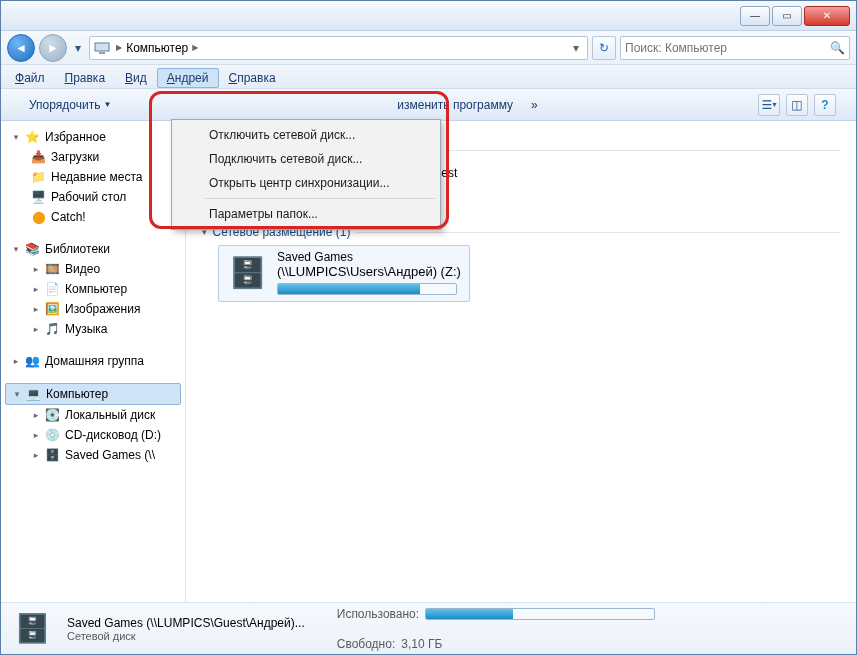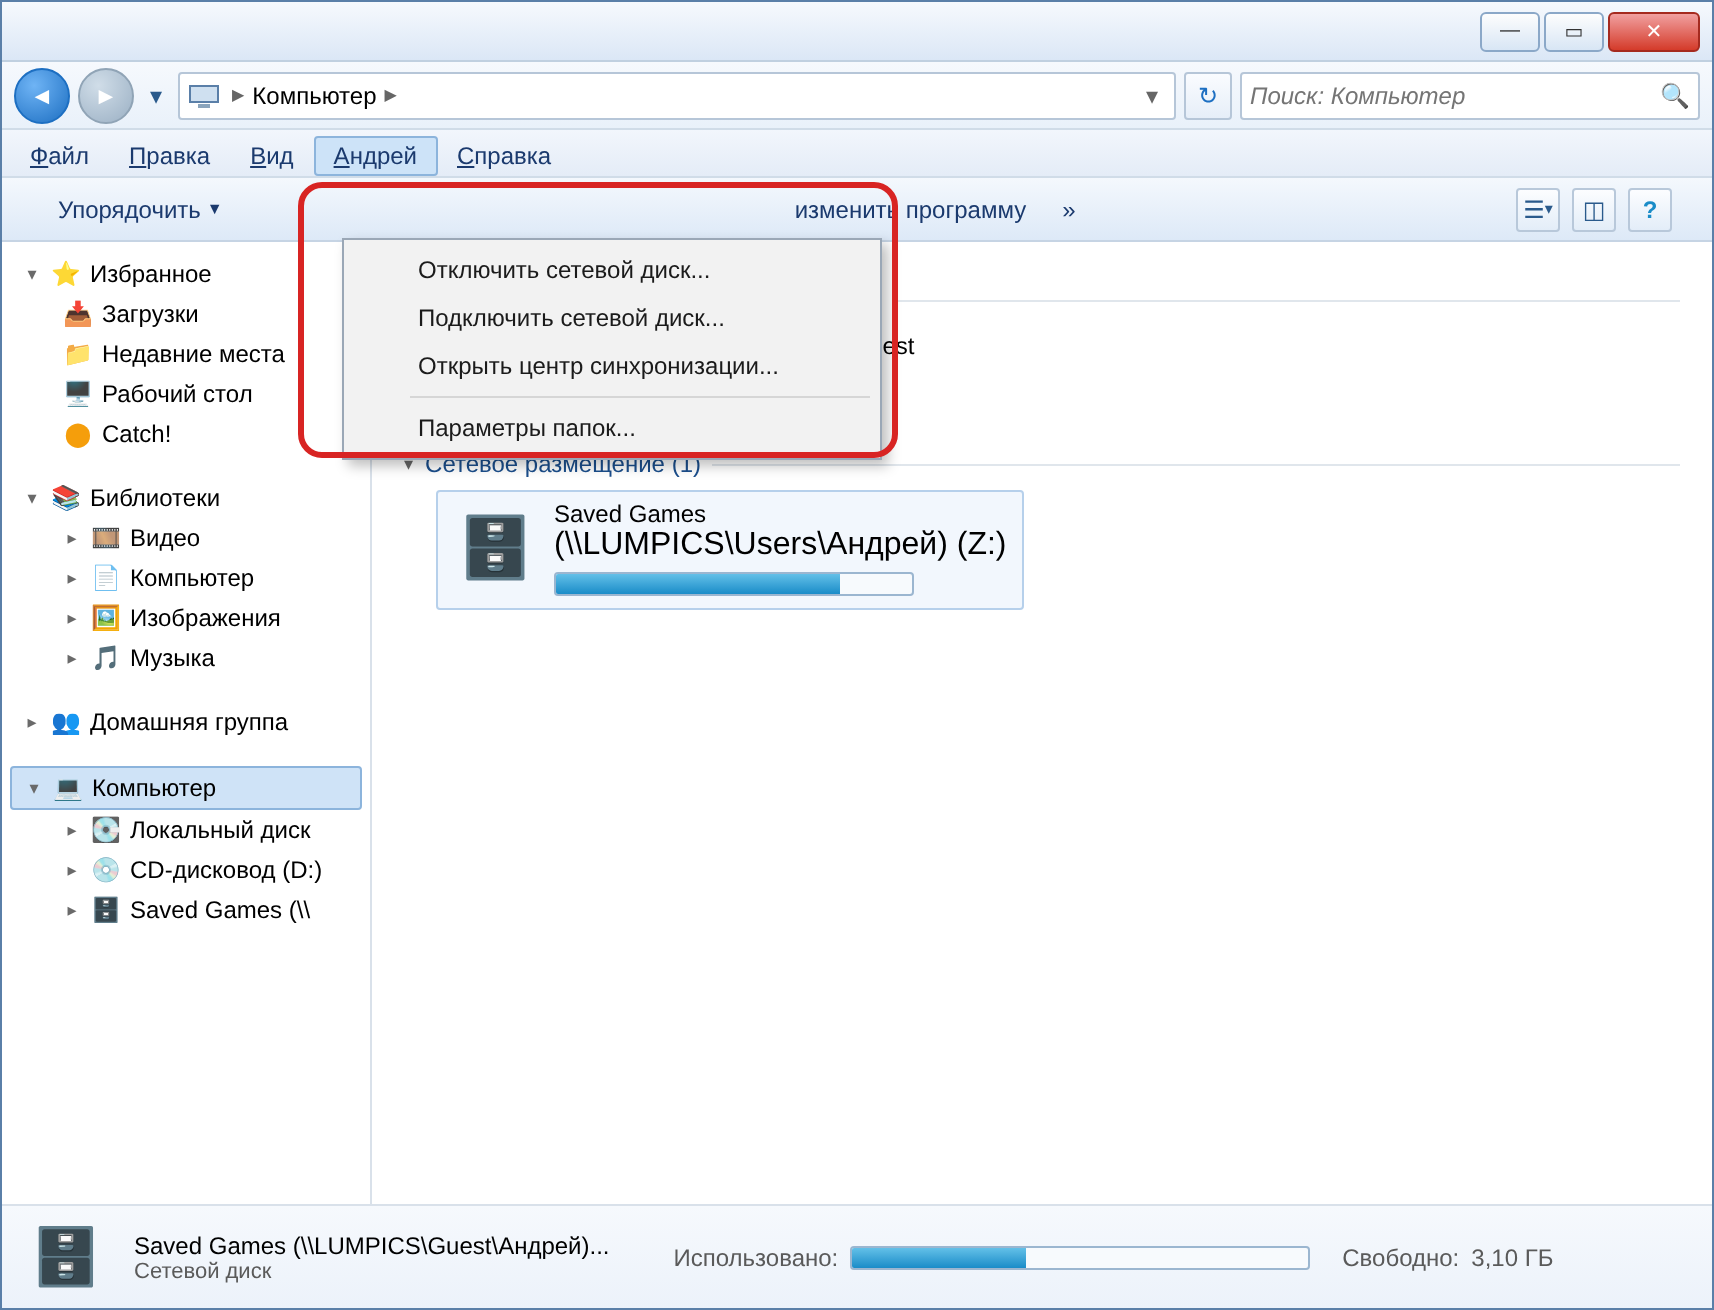--- a/index.html
+++ b/index.html
@@ -16,21 +16,21 @@
 .navbtn { width: 28px; height: 28px; border-radius: 50%; background: radial-gradient(circle at 35% 30%, #6fb4f5, #1d6fc2); color: #fff; display: inline-flex; align-items: center; justify-content: center; font-size: 14px; border: 1px solid #1d6fc2; }
 .navbtn.fwd { background: radial-gradient(circle at 35% 30%, #d0dde8, #9bb0c4); border-color: #90a4b6; }
 .hist-dd { width: 14px; height: 20px; display: inline-flex; align-items: center; justify-content: center; color: #2a5a8c; }
 .addressbar { flex: 1; height: 24px; border: 1px solid #b6c6d8; background: #fff; display: flex; align-items: center; padding: 0 4px; border-radius: 2px; }
 .addressbar .cpu-icon { width: 16px; height: 16px; margin-right: 4px; }
 .crumb { padding: 0 2px; color: #000; }
 .crumb-sep { color: #666; padding: 0 2px; font-size: 8px; }
 .addr-dd { margin-left: auto; color: #666; padding: 0 4px; }
 .refresh { width: 24px; height: 24px; border: 1px solid #b6c6d8; background: linear-gradient(to bottom,#fafcff,#e6eef8); display: inline-flex; align-items: center; justify-content: center; color: #1d6fc2; border-radius: 2px; }
 .searchbox { width: 230px; height: 24px; border: 1px solid #b6c6d8; background: #fff; display: flex; align-items: center; padding: 0 4px; border-radius: 2px; }
-.searchbox input { border: none; outline: none; flex: 1; color: #888; font-style: italic; font-size: 12px; }
+.searchbox input { border: none; outline: none; flex: 1; color: #888; font-size: 12px; }
 .searchbox .sicon { color: #1d6fc2; }
 
 
 .menubar { height: 24px; background: linear-gradient(to bottom, #f2f6fc, #e4ecf7); display: flex; align-items: flex-end; padding: 0 4px; border-bottom: 1px solid #d0dce8; }
 .menubar span { padding: 3px 10px; color: #1b3a6e; }
 .menubar span.u::first-letter { text-decoration: underline; }
 .menubar span.active { background: #cde3f8; border: 1px solid #8cb4dc; border-radius: 2px; padding: 2px 9px; }
 
 
 .popup-wrap { position: absolute; top: 118px; left: 170px; z-index: 50; }
@@ -71,21 +71,21 @@
 .bar { width: 180px; height: 12px; border: 1px solid #9bb6d0; background: #f7fafd; border-radius: 2px; margin-top: 4px; overflow: hidden; }
 .bar .fill { height: 100%; background: linear-gradient(to bottom, #63c0e8, #1a8cc8); }
 
 .content .faint { color: #6c6c6c; font-size: 11px; padding-left: 72px; margin-top: -2px; }
 
 
 .details { height: 52px; border-top: 1px solid #d9e1ea; background: linear-gradient(to bottom,#f6f9fd,#ecf2fa); display: flex; align-items: center; padding: 4px 10px; gap: 12px; }
 .details .dico { width: 44px; height: 40px; display: inline-flex; align-items: center; justify-content: center; font-size: 28px; }
 .details .dtxt .l1 { color: #000; }
 .details .dtxt .l2 { color: #5a5a5a; font-size: 11px; }
-.details .meta { margin-left: 20px; color: #5a5a5a; display: flex; flex-direction: row; gap: 16px; }
+.details .meta { margin-left: 20px; color: #5a5a5a; display: flex; flex-direction: column; gap: 16px; }
 .details .meta .row { display: flex; align-items: center; gap: 6px; }
 .details .bar2 { width: 230px; height: 12px; border: 1px solid #9bb6d0; background: #f7fafd; border-radius: 2px; overflow: hidden; }
 .details .bar2 .fill { height: 100%; width: 38%; background: linear-gradient(to bottom,#63c0e8,#1a8cc8); }
 
 
 svg { display: block; }
 </style>
 </head>
 <body>
 
@@ -260,21 +260,21 @@
       <div class="group-hdr">
         <span class="grp-toggle">▾</span>
         <span>Сетевое размещение (1)</span>
         <span class="gline"></span>
       </div>
       <div style="padding-left:20px;">
         <div class="netitem">
           <span class="bigico" style="font-size:30px;">🗄️</span>
           <div class="item-text">
             <div class="t1">Saved Games</div>
-            <div class="t1" style="font-size:16px;text-align:center;">(\\LUMPICS\Users\Андрей) (Z:)</div>
+            <div class="t1" style="font-size:13px;text-align:center;">(\\LUMPICS\Users\Андрей) (Z:)</div>
             <div class="bar">
                 <div class="fill" style="width:80%;"></div>
               </div>
           </div>
         </div>
       </div>
     </div>
   </div>
 
   <div class="details">

